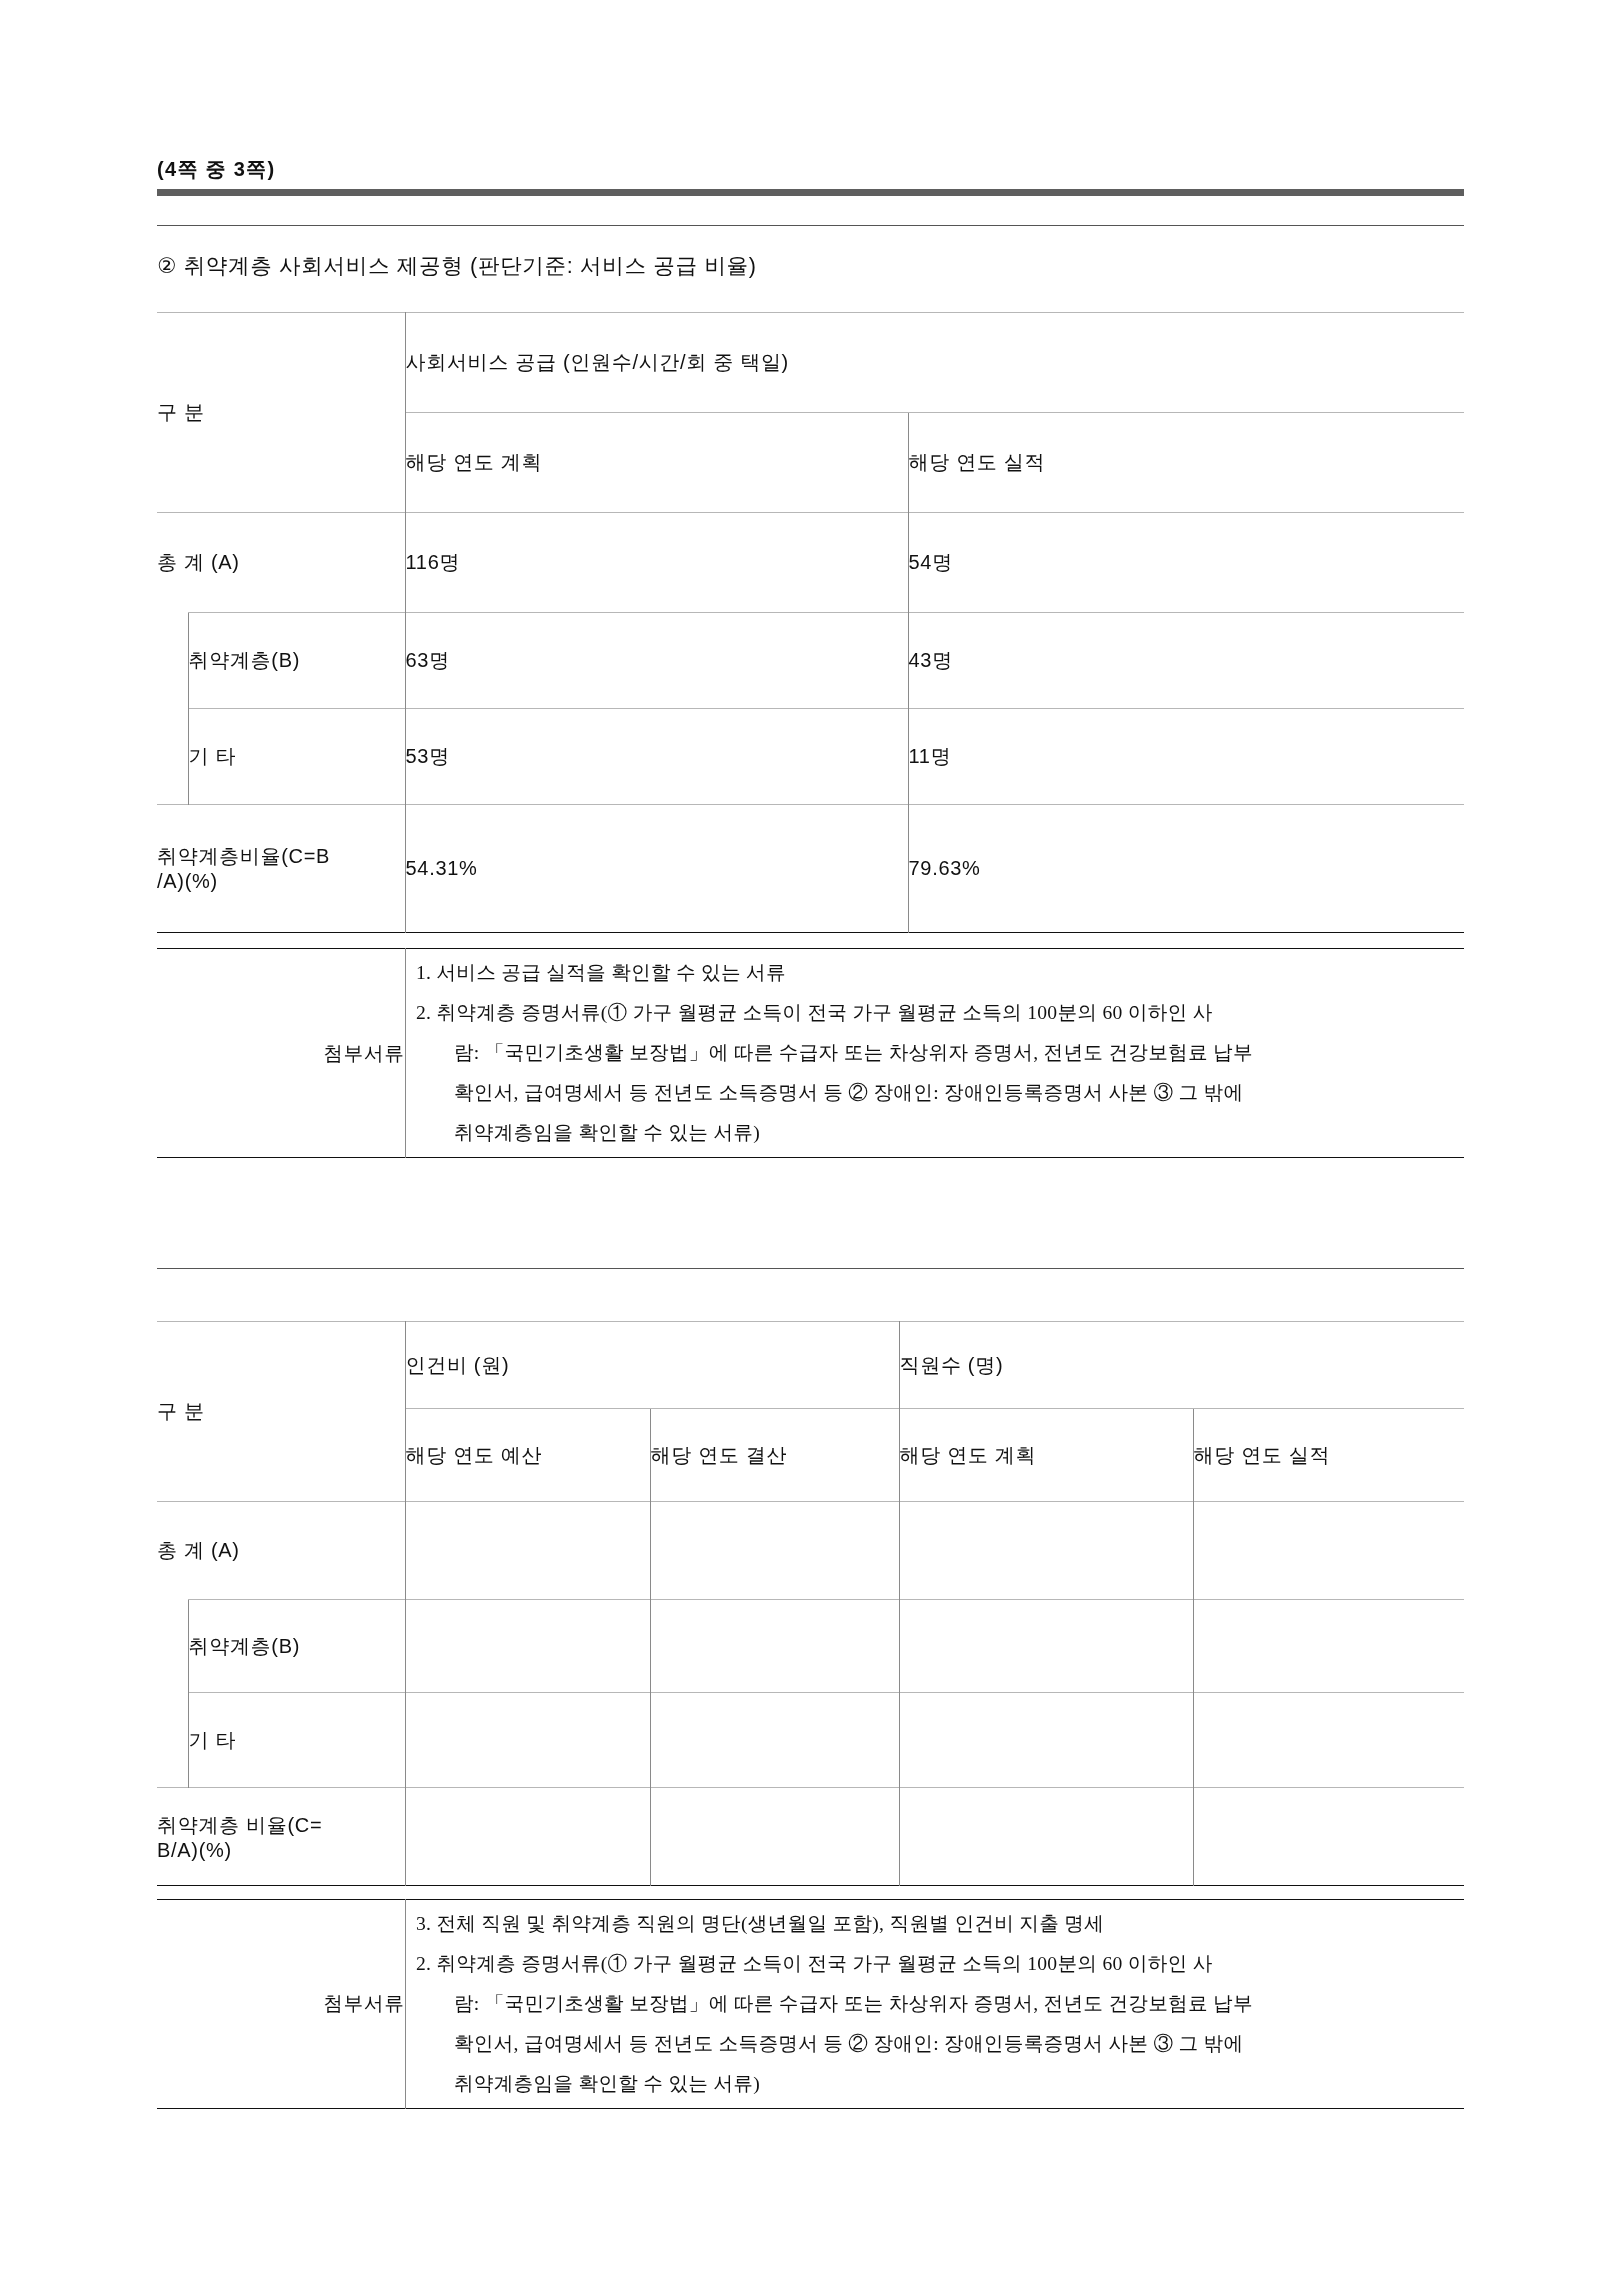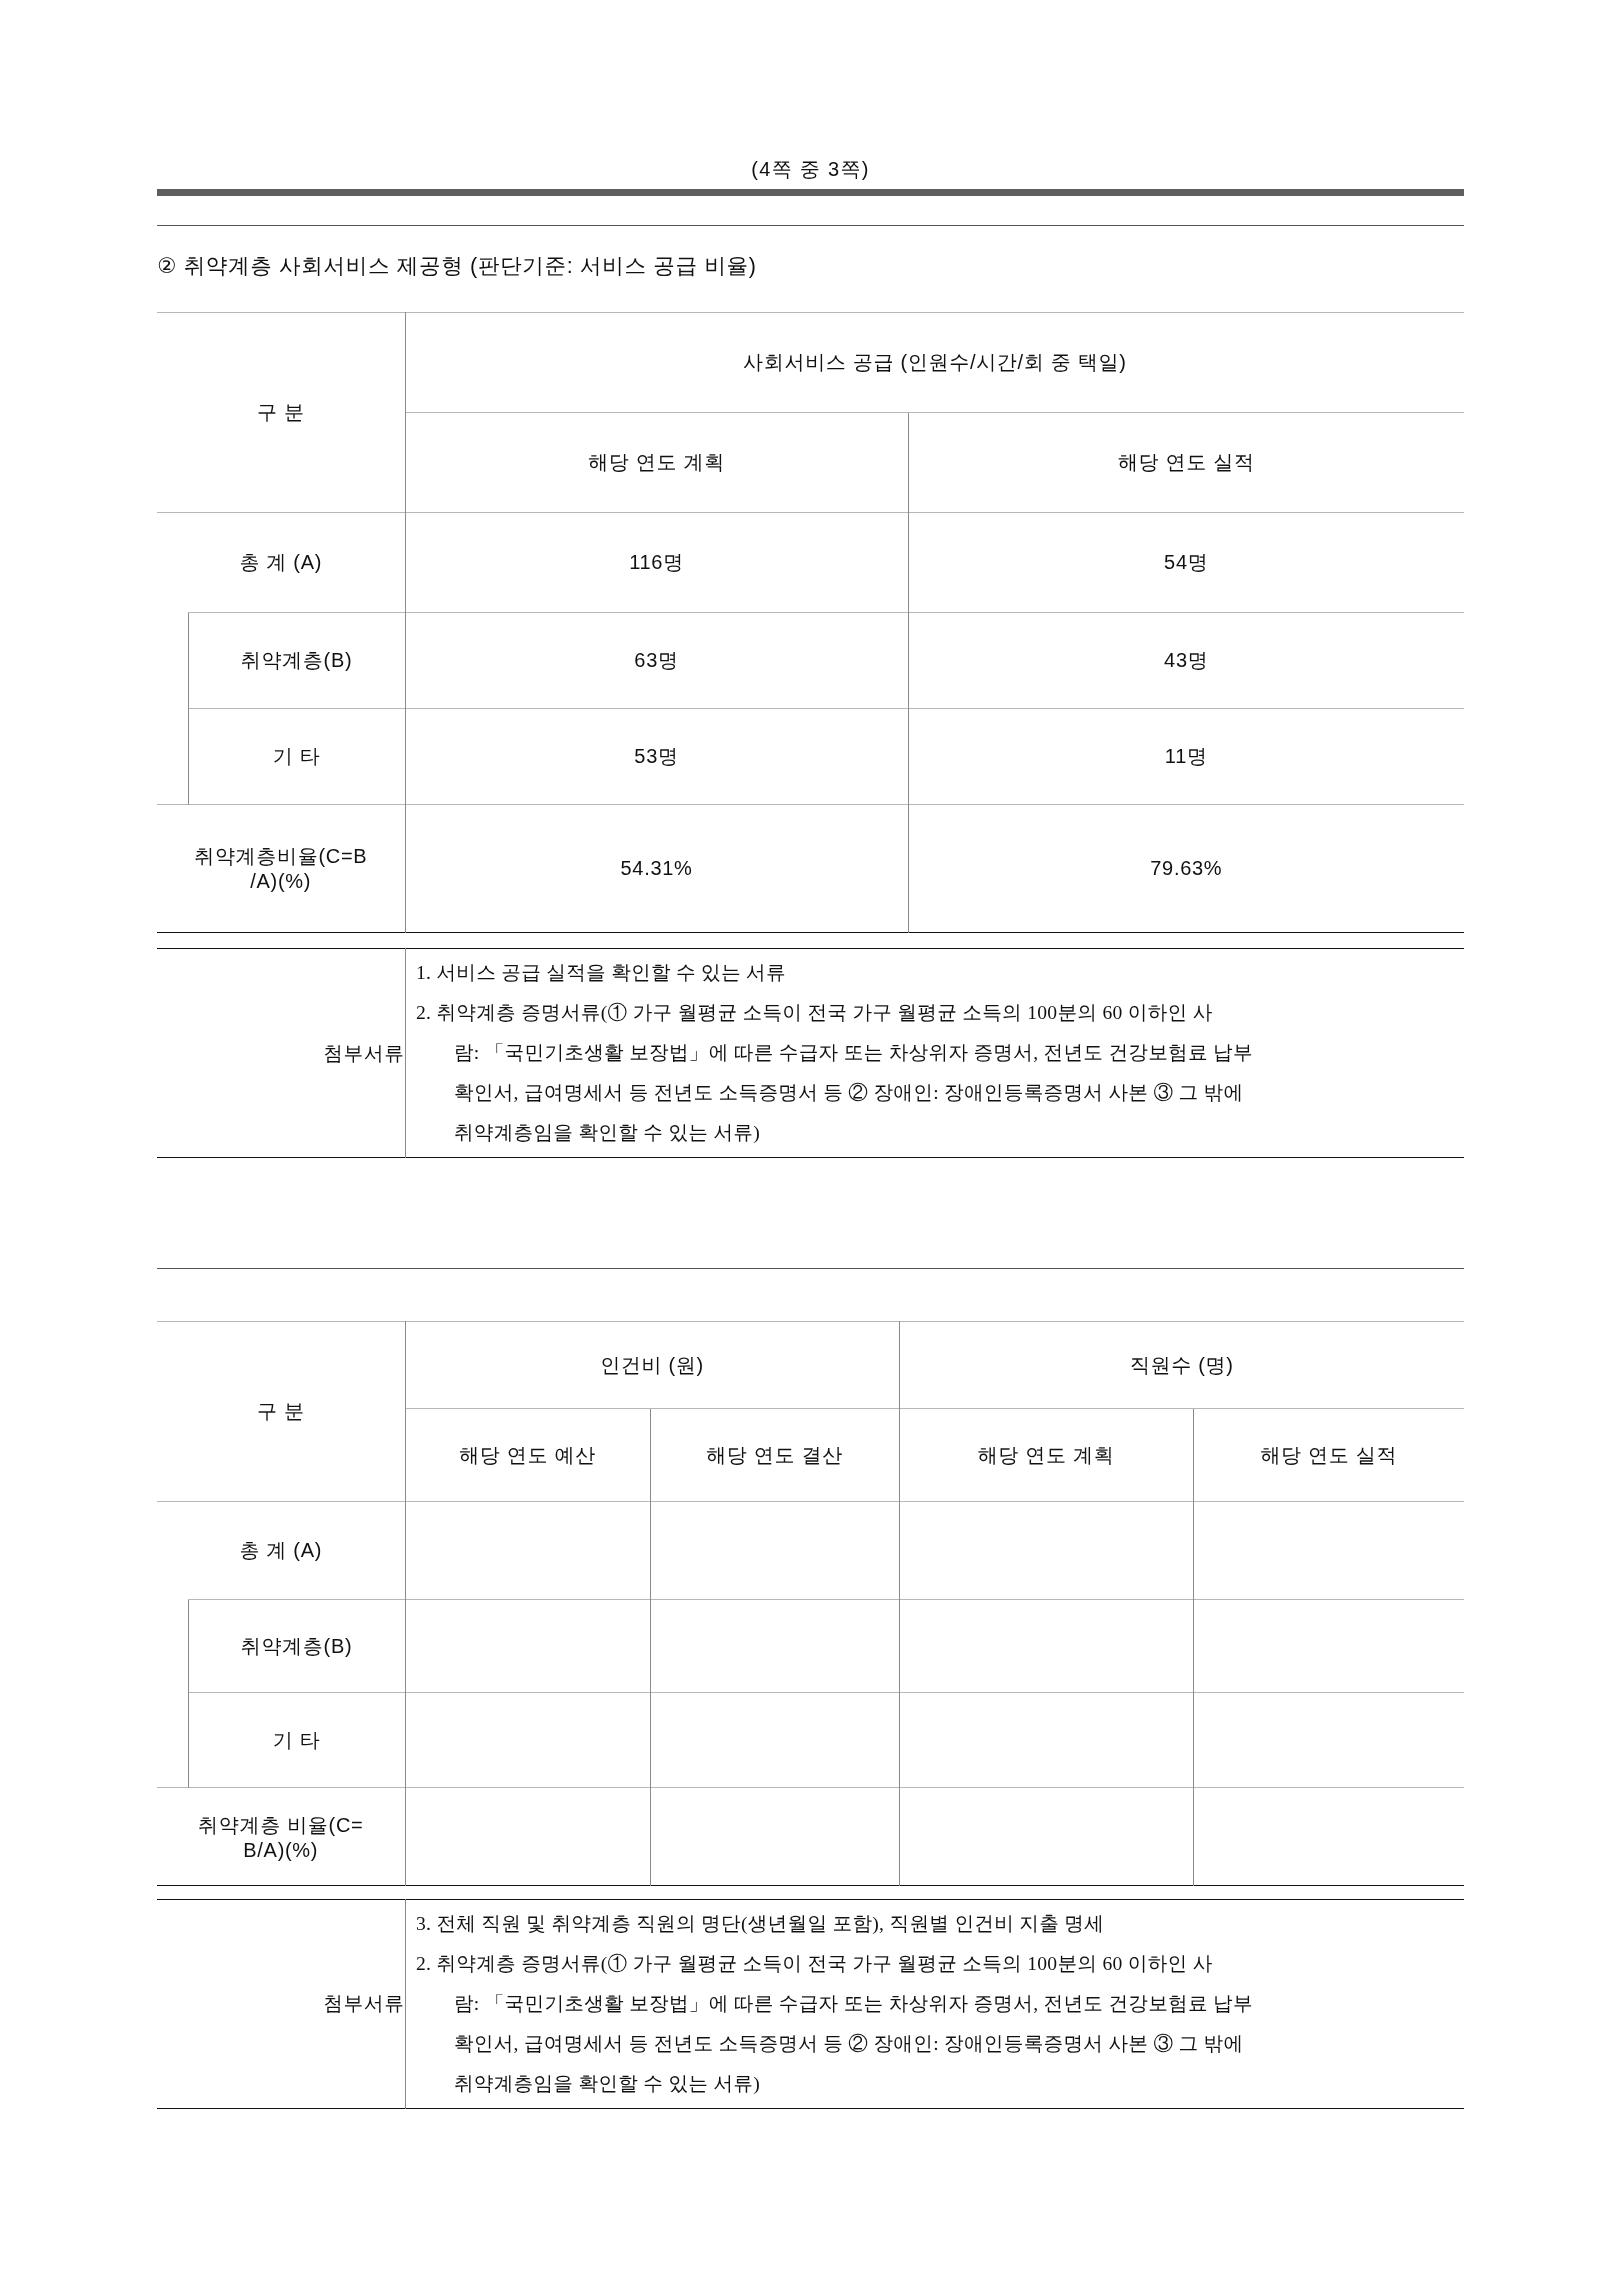--- a/index.html
+++ b/index.html
@@ -16,24 +16,25 @@
     width:1616px;height:2284px;
     font-family:"Liberation Sans","DejaVu Sans",sans-serif;
     color:var(--text);
     overflow:hidden;
   }
   .page{
     width:1616px;height:2284px;
     padding:156px 152px 0 157px;
   }
   .page-indicator{
-    text-align:center;
+    text-align:left;
     font-size:20px;
     line-height:26px;
     letter-spacing:1.3px;
+    font-weight:bold;
   }
   .top-bar{
     margin-top:6.5px;
     height:7.2px;
     background:var(--bar);
   }
   .section-rule{
     margin-top:29px;
     height:0;
     border-top:1.3px solid var(--line-thin);
@@ -51,21 +52,20 @@
     width:1307px;
   }
   .form-table{
     margin-top:31px;
     border-top:1.3px solid var(--line-gray);
     border-bottom:1.3px solid var(--line-black);
     font-size:20px;
   }
   .form-table td{
     vertical-align:middle;
-    text-align:center;
     white-space:pre-line;
     letter-spacing:0.7px;
   }
   
   td.ht{border-top:1.3px solid var(--line-gray);}
   
   td.vl{border-left:1.3px solid var(--line-vert);}
   
   .t1 .r-gh td{height:100px;}
   .t1 .r-sh td{height:100px;}

